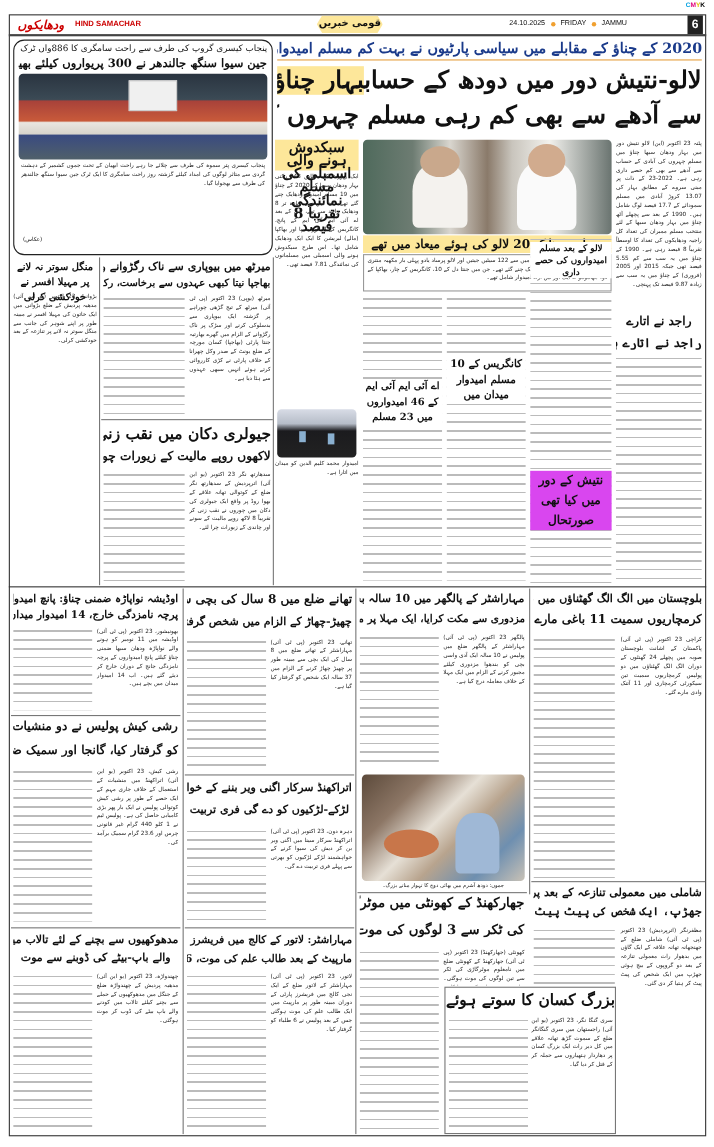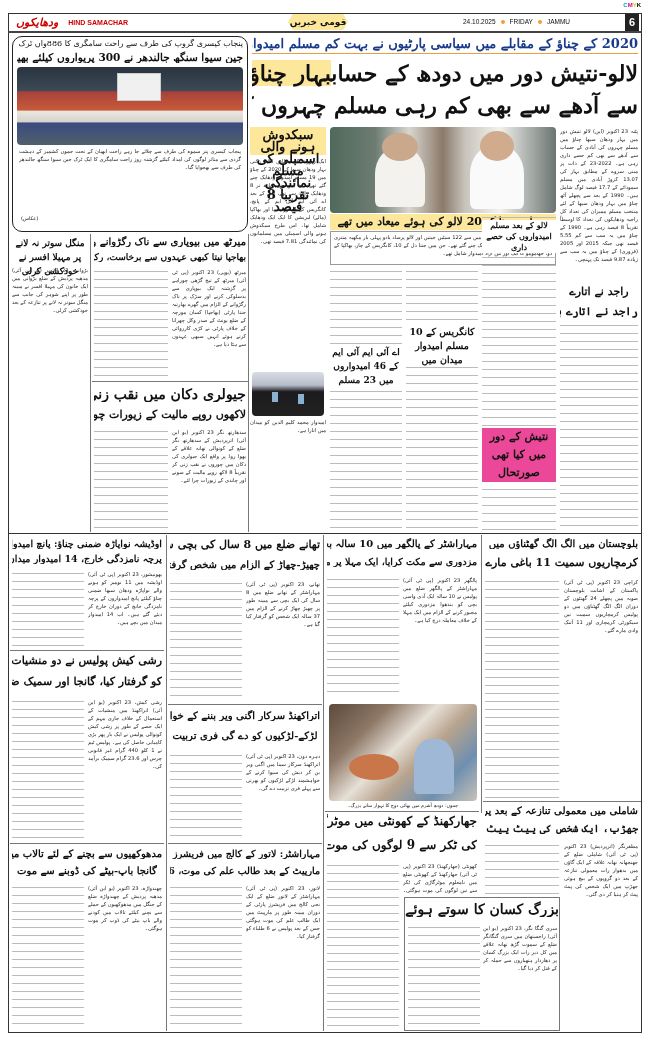--- a/index.html
+++ b/index.html
@@ -99,21 +99,21 @@
   </div>
 <div class="hl" style="position:absolute;left:330px;top:345px;width:72px;white-space:normal;font-size:9px;line-height:14px;background:#fff">اے آئی ایم آئی ایم کے 46 امیدواروں میں 23 مسلم</div>
 <div class="col" style="left:406px;top:268px;width:72px;height:260px">
     <div class="lines"></div>
   </div>
 <div class="hl" style="position:absolute;left:406px;top:325px;width:72px;white-space:normal;font-size:9.5px;line-height:14px;background:#fff">کانگریس کے 10 مسلم امیدوار میدان میں</div>
 <div class="col" style="left:482px;top:214px;width:74px;height:316px">
     <div class="lines"></div>
   </div>
 <div class="hl" style="position:absolute;left:482px;top:220px;width:74px;white-space:normal;font-size:8px;line-height:11px;background:#fff">لالو کے بعد مسلم امیدواروں کی حصے داری</div>
-<div class="hl" style="position:absolute;left:482px;top:428px;width:74px;white-space:normal;font-size:11px;line-height:18px;background:#ec4899">نتیش کے دور میں کیا تھی صورتحال</div>
+<div class="hl" style="position:absolute;left:482px;top:428px;width:74px;white-space:normal;font-size:11px;line-height:18px;background:#d946ef">نتیش کے دور میں کیا تھی صورتحال</div>
 
 <div class="hl" style="position:absolute;left:12px;top:236px;width:76px;white-space:normal;font-size:9px;line-height:14px">منگل سوتر نہ لانے پر مہیلا افسر نے خودکشی کرلی</div>
 <div class="col body-txt" style="left:12px;top:266px;width:76px;height:264px">بڑوانی، 23 اکتوبر (یو این آئی) مدھیہ پردیش کے ضلع بڑوانی میں ایک خاتون کی مہیلا افسر نے مبینہ طور پر اپنے شوہر کی جانب سے منگل سوتر نہ لانے پر تنازعہ کے بعد خودکشی کرلی۔</div>
 <div class="vline" style="left:90px;top:234px;height:298px"></div>
 
 <div class="hl" style="position:absolute;left:94px;top:236px;width:152px;font-size:10px">میرٹھ میں بیوپاری سے ناک رگڑوانے والے</div>
 <div class="hl" style="position:absolute;left:94px;top:252px;width:152px;font-size:9px">بھاجپا نیتا کبھی عہدوں سے برخاست، رکنیت معطل</div>
 <div class="col body-txt" style="left:172px;top:268px;width:74px;height:110px">میرٹھ (یوپی) 23 اکتوبر (پی ٹی آئی) میرٹھ کے تیج گڑھی چوراہے پر گزشتہ ایک بیوپاری سے بدسلوکی کرنے اور سڑک پر ناک رگڑوانے کے الزام میں گھرے بھارتیہ جنتا پارٹی (بھاجپا) کسان مورچہ کے ضلع یونٹ کے صدر وکل چھرانا کے خلاف پارٹی نے کڑی کارروائی کرتے ہوئے انہیں سبھی عہدوں سے ہٹا دیا ہے۔</div>
 <div class="col" style="left:94px;top:268px;width:74px;height:110px">
     <div class="lines"></div>
@@ -140,21 +140,21 @@
 
 <div class="hl" style="position:absolute;left:12px;top:654px;width:150px;font-size:11px">رشی کیش پولیس نے دو منشیات سمگلروں</div>
 <div class="hl" style="position:absolute;left:12px;top:675px;width:150px;font-size:11px">کو گرفتار کیا، گانجا اور سمیک ضبط</div>
 <div class="col body-txt" style="left:88px;top:698px;width:74px;height:140px">رشی کیش، 23 اکتوبر (یو این آئی) اتراکھنڈ میں منشیات کے استعمال کے خلاف جاری مہم کے ایک حصے کے طور پر رشی کیش کوتوالی پولیس نے ایک بار پھر بڑی کامیابی حاصل کی ہے۔ پولیس ٹیم نے 1 کلو 440 گرام غیر قانونی چرس اور 23.6 گرام سمیک برآمد کی۔</div>
 <div class="col" style="left:12px;top:698px;width:72px;height:140px">
     <div class="lines"></div>
   </div>
 <div class="hline" style="left:10px;top:843px;width:154px"></div>
 
 <div class="hl" style="position:absolute;left:12px;top:848px;width:150px;font-size:10px">مدھوکھیوں سے بچنے کے لئے تالاب میں کودنے</div>
-<div class="hl" style="position:absolute;left:12px;top:865px;width:150px;font-size:10px">گانجا باپ-بیٹے کی ڈوبنے سے موت</div>
+<div class="hl" style="position:absolute;left:12px;top:865px;width:150px;font-size:10px">والے باپ-بیٹے کی ڈوبنے سے موت</div>
 <div class="col body-txt" style="left:88px;top:884px;width:74px;height:145px">چھندواڑہ، 23 اکتوبر (یو این آئی) مدھیہ پردیش کے چھندواڑہ ضلع کے جنگل میں مدھوکھیوں کے حملے سے بچنے کیلئے تالاب میں کودنے والے باپ بیٹے کی ڈوب کر موت ہوگئی۔</div>
 <div class="col" style="left:12px;top:884px;width:72px;height:145px">
     <div class="lines"></div>
   </div>
 <div class="vline" style="left:166px;top:535px;height:496px"></div>
 
 <div class="hl" style="position:absolute;left:170px;top:538px;width:150px;font-size:11px">تھانے ضلع میں 8 سال کی بچی سے</div>
 <div class="hl" style="position:absolute;left:170px;top:559px;width:150px;font-size:10px">چھیڑ-چھاڑ کے الزام میں شخص گرفتار</div>
 <div class="col body-txt" style="left:246px;top:580px;width:74px;height:122px">تھانے، 23 اکتوبر (پی ٹی آئی) مہاراشٹر کے تھانے ضلع میں 8 سال کی ایک بچی سے مبینہ طور پر چھیڑ چھاڑ کرنے کے الزام میں 37 سالہ ایک شخص کو گرفتار کیا گیا ہے۔</div>
 <div class="col" style="left:170px;top:580px;width:72px;height:122px">
@@ -186,21 +186,21 @@
   </div>
 
 <div class="photo" style="left:329px;top:704px;width:148px;height:97px;background:linear-gradient(135deg,#5c4a3b 0%,#8d7766 25%,#e6e0d6 45%,#b8a48e 60%,#6e8fb0 80%,#c9c2b6 100%)">
   <div style="position:absolute;left:20px;top:50px;width:50px;height:26px;border-radius:50%;background:#c8764a"></div>
   <div style="position:absolute;left:85px;top:35px;width:40px;height:55px;border-radius:40% 40% 10% 10%;background:#9fb8d6"></div>
 </div>
 <div class="caption" style="left:327px;top:802px;width:152px">جموں: دودھ آشرم میں بھائی دوج کا تہوار مناتے بزرگ۔</div>
 <div class="hline" style="left:325px;top:811px;width:154px"></div>
 
 <div class="hl" style="position:absolute;left:327px;top:814px;width:150px;font-size:12px">جھارکھنڈ کے کھونٹی میں موٹرگاڑی</div>
-<div class="hl" style="position:absolute;left:327px;top:838px;width:150px;font-size:12px">کی ٹکر سے 9 لوگوں کی موت</div>
+<div class="hl" style="position:absolute;left:327px;top:838px;width:150px;font-size:12px">کی ٹکر سے 3 لوگوں کی موت</div>
 <div class="col body-txt" style="left:403px;top:862px;width:74px;height:34px">کھونٹی (جھارکھنڈ) 23 اکتوبر (پی ٹی آئی) جھارکھنڈ کے کھونٹی ضلع میں نامعلوم موٹرگاڑی کی ٹکر سے تین لوگوں کی موت ہوگئی۔ پولیس نے جمعرات کو یہ جانکاری دی۔</div>
 <div class="col" style="left:327px;top:862px;width:72px;height:168px">
     <div class="lines"></div>
   </div>
 
 <div class="abs" style="left:404px;top:897px;width:156px;height:134px;border:1px solid #777;background:#fff">
   <div class="hl" style="font-size:14px;margin-top:3px">بزرگ کسان کا سوتے ہوئے قتل</div>
   <div class="col body-txt" style="left:78px;top:26px;width:74px;height:104px">سری گنگا نگر، 23 اکتوبر (یو این آئی) راجستھان میں سری گنگانگر ضلع کے سموت گڑھ تھانہ علاقے میں کل دیر رات ایک بزرگ کسان پر دھاردار ہتھیاروں سے حملہ کر کے قتل کر دیا گیا۔</div>
   <div class="col" style="left:3px;top:26px;width:72px;height:104px">
       <div class="lines"></div>

